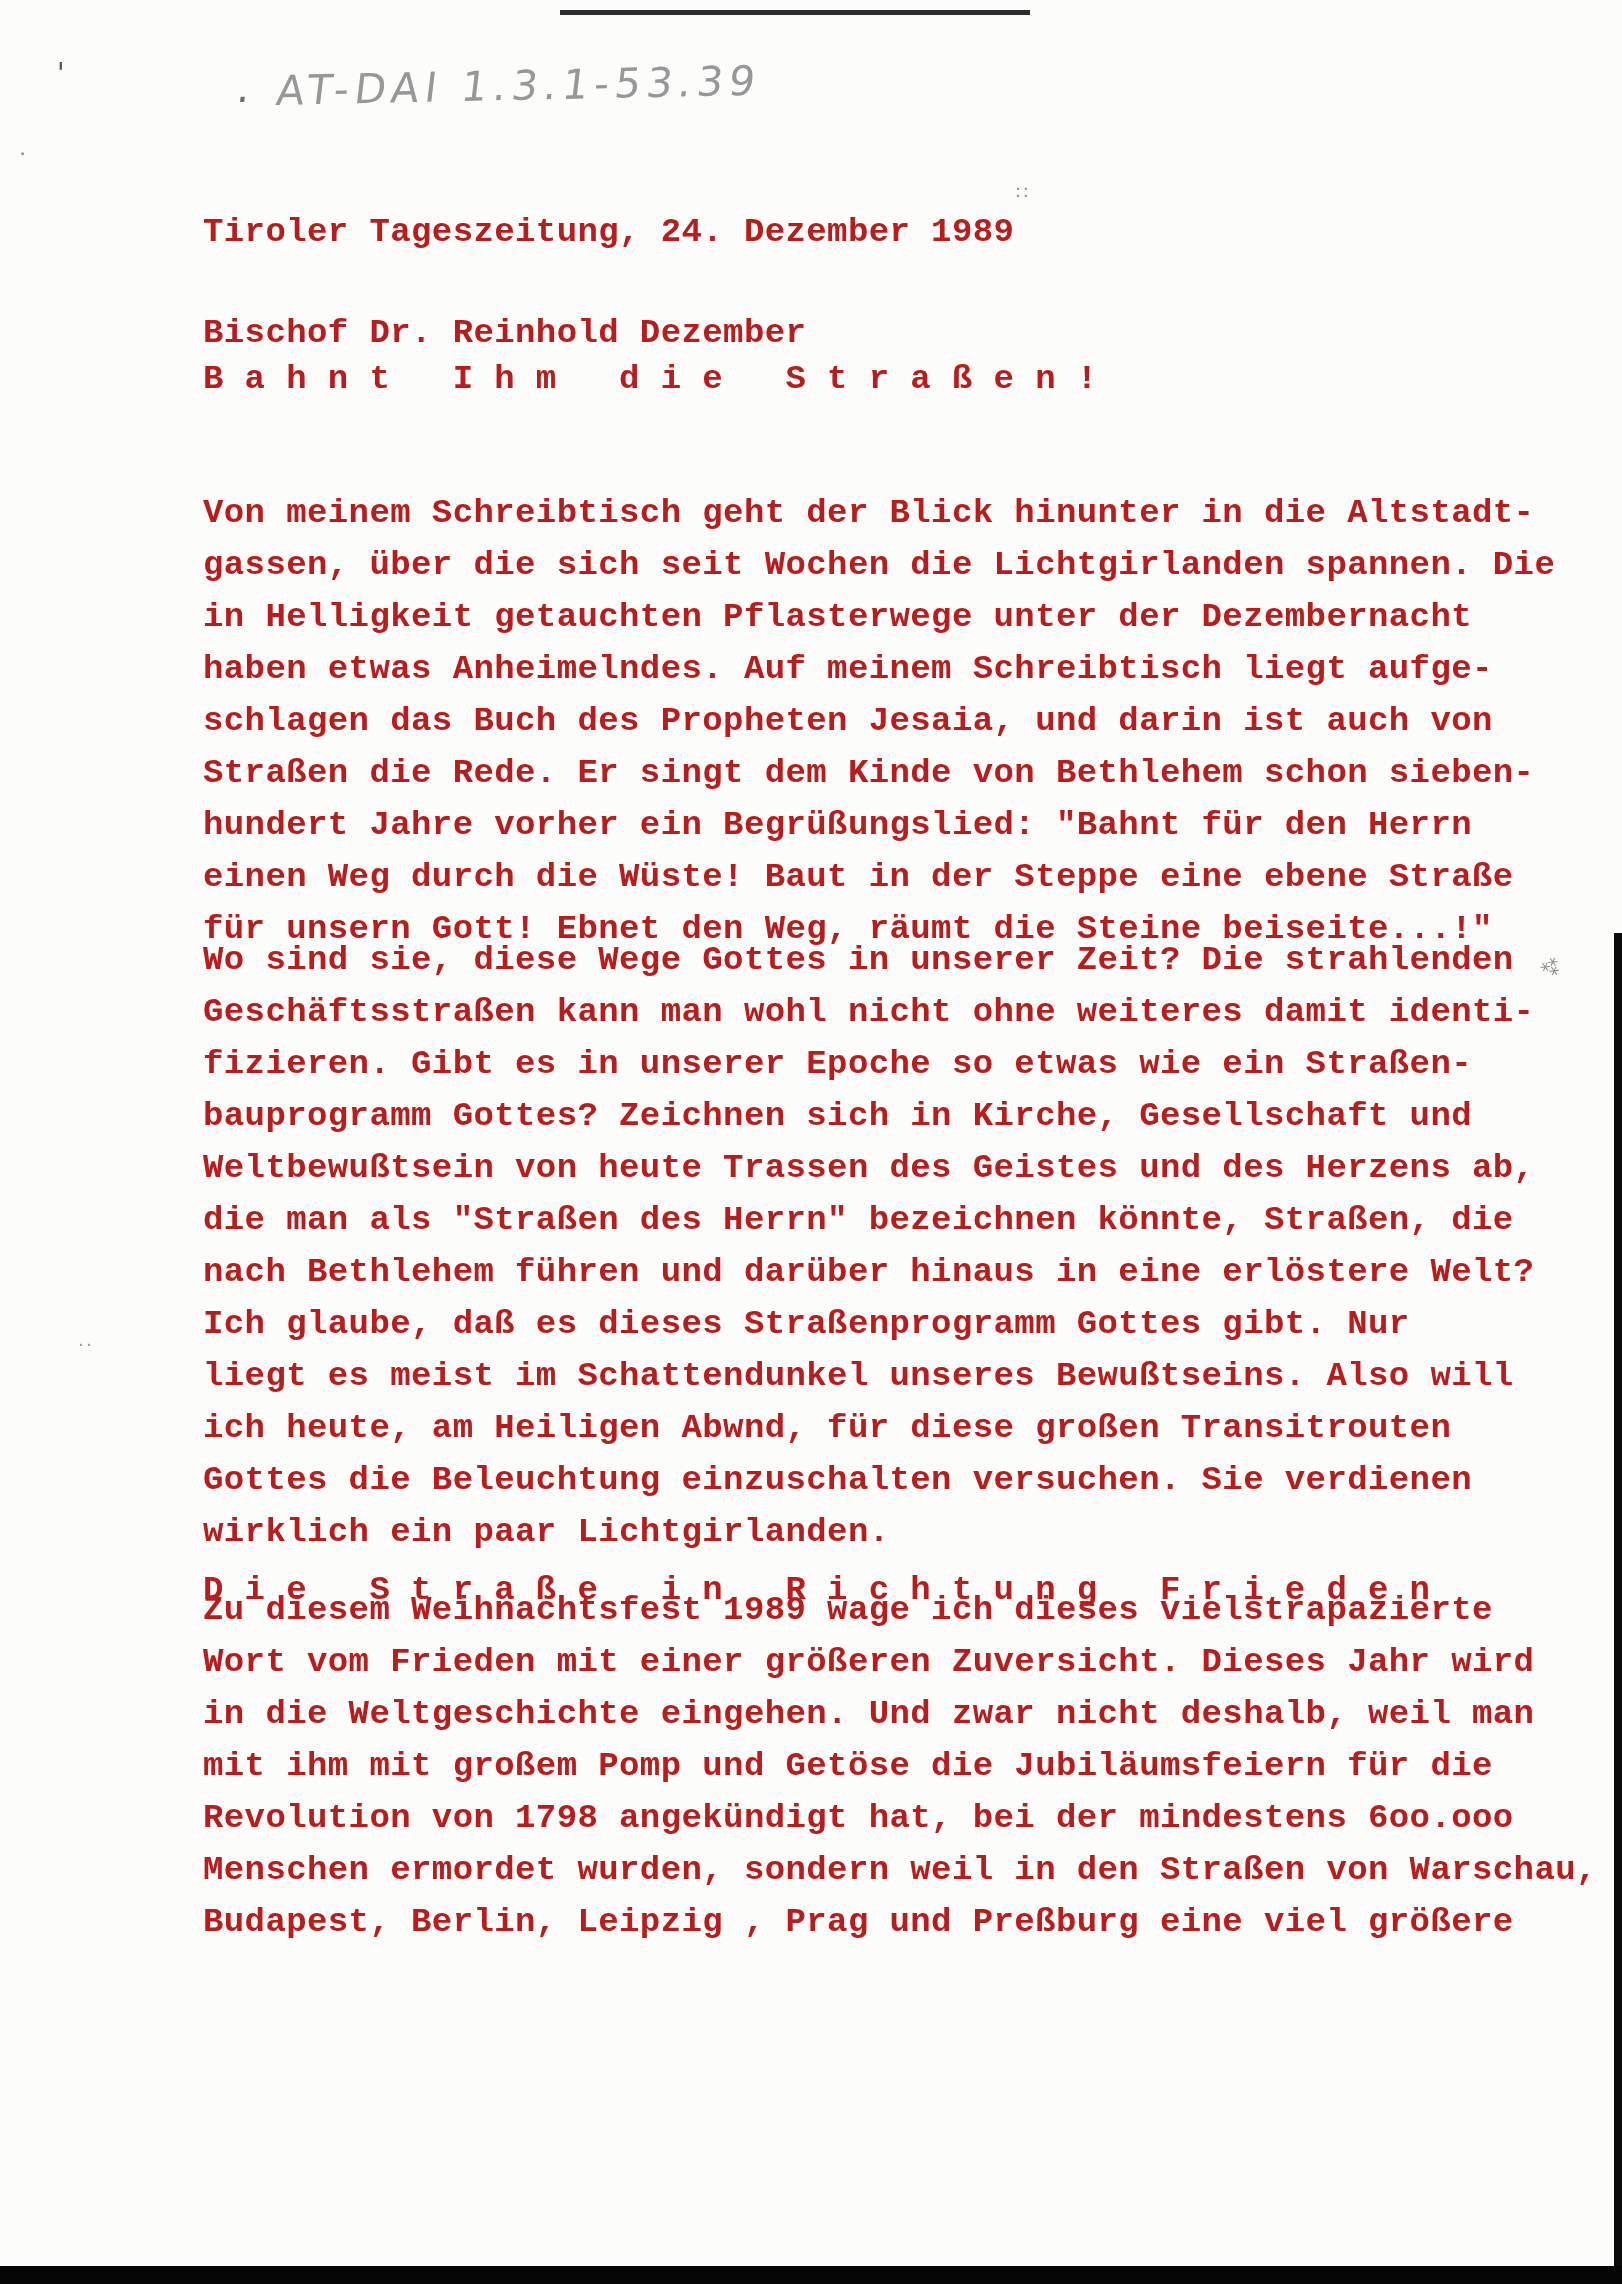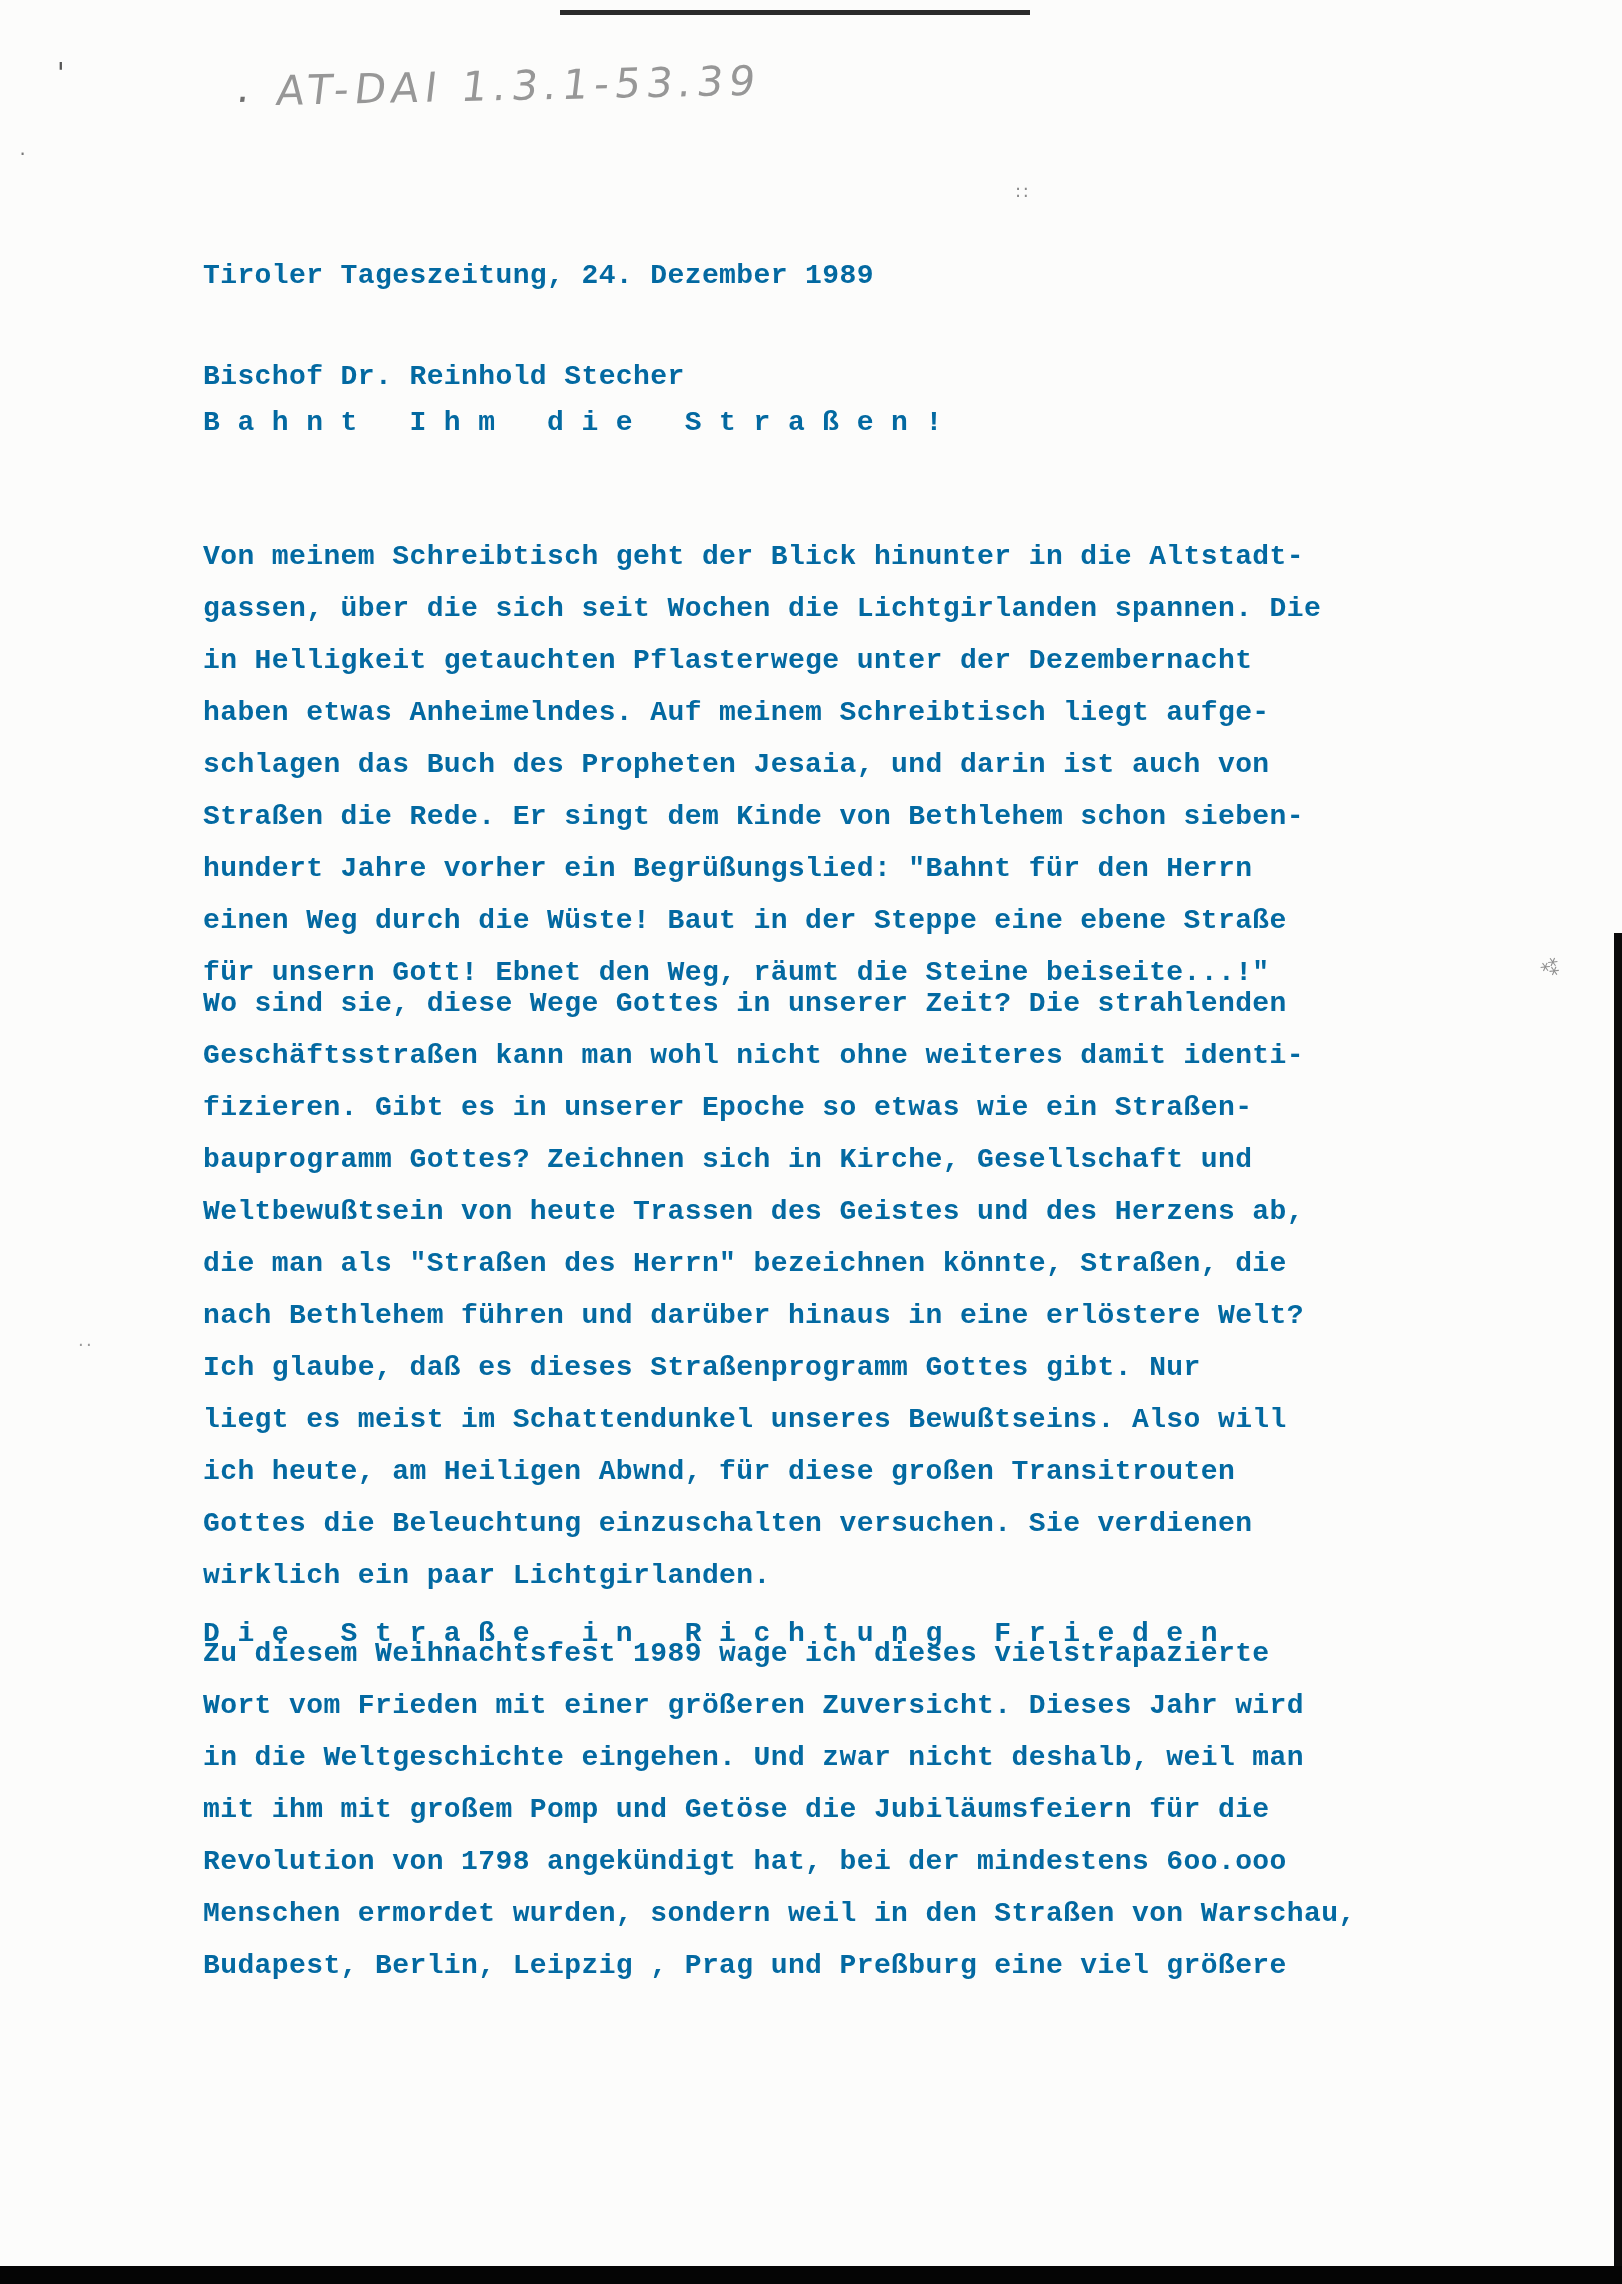--- a/index.html
+++ b/index.html
@@ -14,27 +14,26 @@
     background: #fcfcfb;
     overflow: hidden;
     font-family: "Liberation Mono", "DejaVu Sans Mono", monospace;
     color: #1c1c1c;
   }
   
   .tw {
     position: absolute;
     left: 203px;
     font-family: "Liberation Mono", "DejaVu Sans Mono", monospace;
-    font-size: 28px;
+    font-size: 34px;
     font-weight: bold;
     line-height: 52px;
     letter-spacing: 0.4px;
-    color: #0369a1;
+    color: #b91c1c;
     white-space: pre;
-    margin-top: 44px;
   }
   
   .annotation {
     position: absolute;
     top: 14.6px;
     left: 162px;
     font-family: "DejaVu Sans", sans-serif;
     font-size: 41px;
     color: #979797;
     letter-spacing: 5.7px;
@@ -88,21 +87,21 @@
 <body>
 
 <div class="page">
 
   <div class="annotation">
     <span class="annot-dot">·</span><span>AT-DAI 1.3.1-53.39</span>
   </div>
 
   <div class="tw" style="top:206px">Tiroler Tageszeitung, 24. Dezember 1989</div>
 
-  <div class="tw" style="top:307px">Bischof Dr. Reinhold Stecher</div>
+  <div class="tw" style="top:307px">Bischof Dr. Reinhold Dezember</div>
 
   <div class="tw" style="top:353px">B a h n t   I h m   d i e   S t r a ß e n !</div>
 
   <div class="tw" style="top:934px">Wo sind sie, diese Wege Gottes in unserer Zeit? Die strahlenden
 Geschäftsstraßen kann man wohl nicht ohne weiteres damit identi-
 fizieren. Gibt es in unserer Epoche so etwas wie ein Straßen-
 bauprogramm Gottes? Zeichnen sich in Kirche, Gesellschaft und
 Weltbewußtsein von heute Trassen des Geistes und des Herzens ab,
 die man als "Straßen des Herrn" bezeichnen könnte, Straßen, die
 nach Bethlehem führen und darüber hinaus in eine erlöstere Welt?

